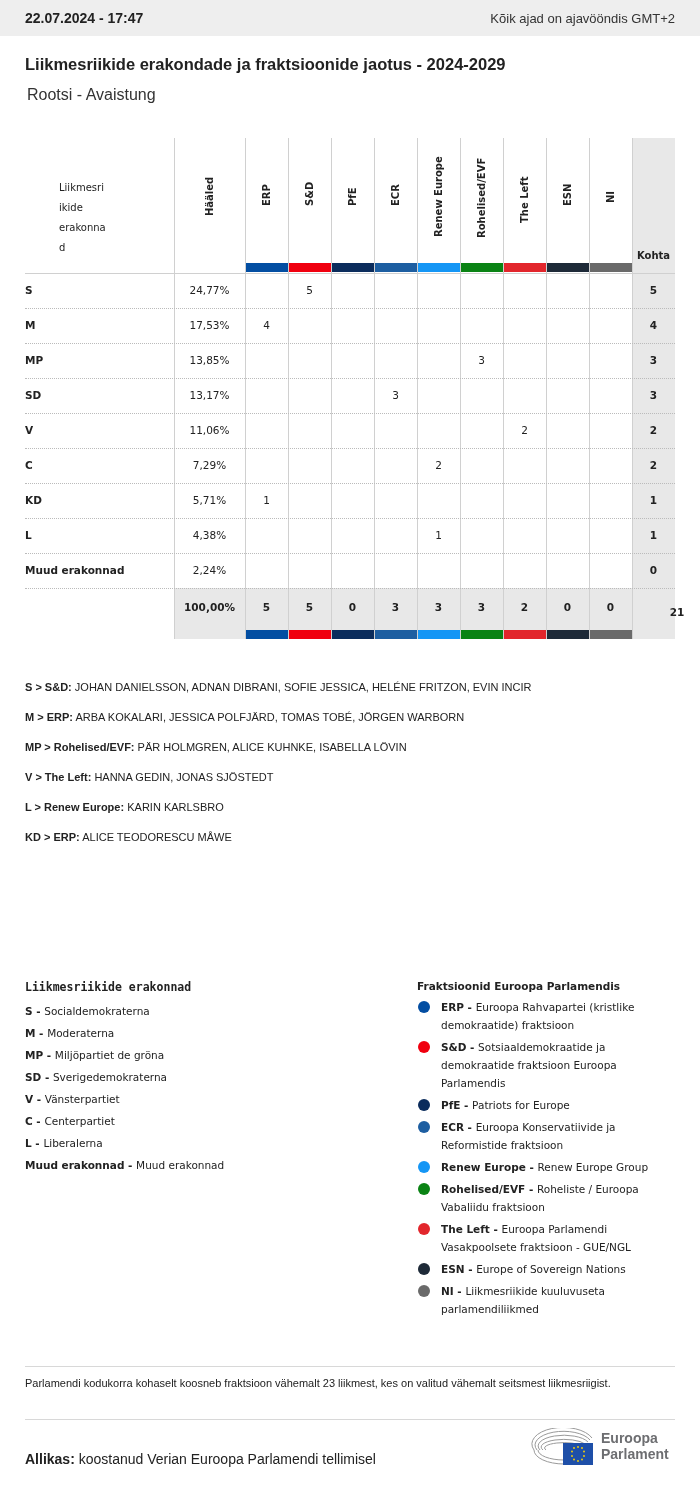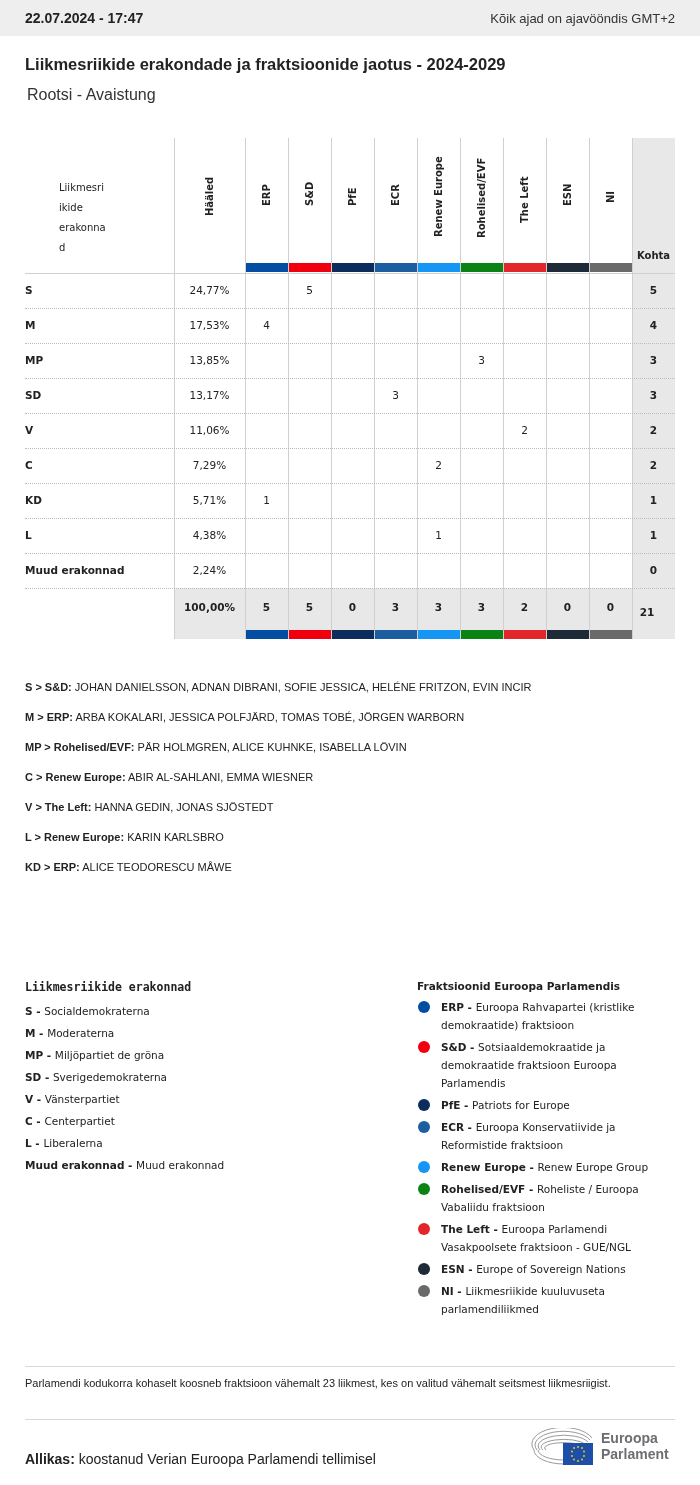--- a/index.html
+++ b/index.html
@@ -241,29 +241,28 @@
       <div class="cell bold" style="left:149px;top:452px;width:71px">100,00%</div>
       <div class="cell bold" style="left:220px;top:452px;width:43px">5</div>
       <div class="cell bold" style="left:263px;top:452px;width:43px">5</div>
       <div class="cell bold" style="left:306px;top:452px;width:43px">0</div>
       <div class="cell bold" style="left:349px;top:452px;width:43px">3</div>
       <div class="cell bold" style="left:392px;top:452px;width:43px">3</div>
       <div class="cell bold" style="left:435px;top:452px;width:43px">3</div>
       <div class="cell bold" style="left:478px;top:452px;width:43px">2</div>
       <div class="cell bold" style="left:521px;top:452px;width:43px">0</div>
       <div class="cell bold" style="left:564px;top:452px;width:43px">0</div>
-      <div class="cell bold" style="left:607px;top:457px;width:30px">21</div>
+      <div class="cell bold" style="left:637px;top:457px;width:30px">21</div>
     </div>
   </div>
 
 <div class="mep-list" id="mep-list">
     <div class="mep-line"><b>S &gt; S&amp;D</b><b>:</b> <span>JOHAN DANIELSSON, ADNAN DIBRANI, SOFIE JESSICA, HELÉNE FRITZON, EVIN INCIR</span></div>
     <div class="mep-line"><b>M &gt; ERP</b><b>:</b> <span>ARBA KOKALARI, JESSICA POLFJÄRD, TOMAS TOBÉ, JÖRGEN WARBORN</span></div>
     <div class="mep-line"><b>MP &gt; Rohelised/EVF</b><b>:</b> <span>PÄR HOLMGREN, ALICE KUHNKE, ISABELLA LÖVIN</span></div>
-    <div class="mep-line"><b>C &gt; Renew Europe</b><b>:</b> <span>ABIR AL-SAHLANI, EMMA WIESNER</span></div>
     <div class="mep-line"><b>V &gt; The Left</b><b>:</b> <span>HANNA GEDIN, JONAS SJÖSTEDT</span></div>
     <div class="mep-line"><b>L &gt; Renew Europe</b><b>:</b> <span>KARIN KARLSBRO</span></div>
     <div class="mep-line"><b>KD &gt; ERP</b><b>:</b> <span>ALICE TEODORESCU MÅWE</span></div>
   </div>
 
 <div class="legend-left">
   <h3>Liikmesriikide erakonnad</h3>
   <div id="party-legend-items">
       <div class="li"><b>S</b><b> - </b><span>Socialdemokraterna</span></div>
       <div class="li"><b>M</b><b> - </b><span>Moderaterna</span></div>

